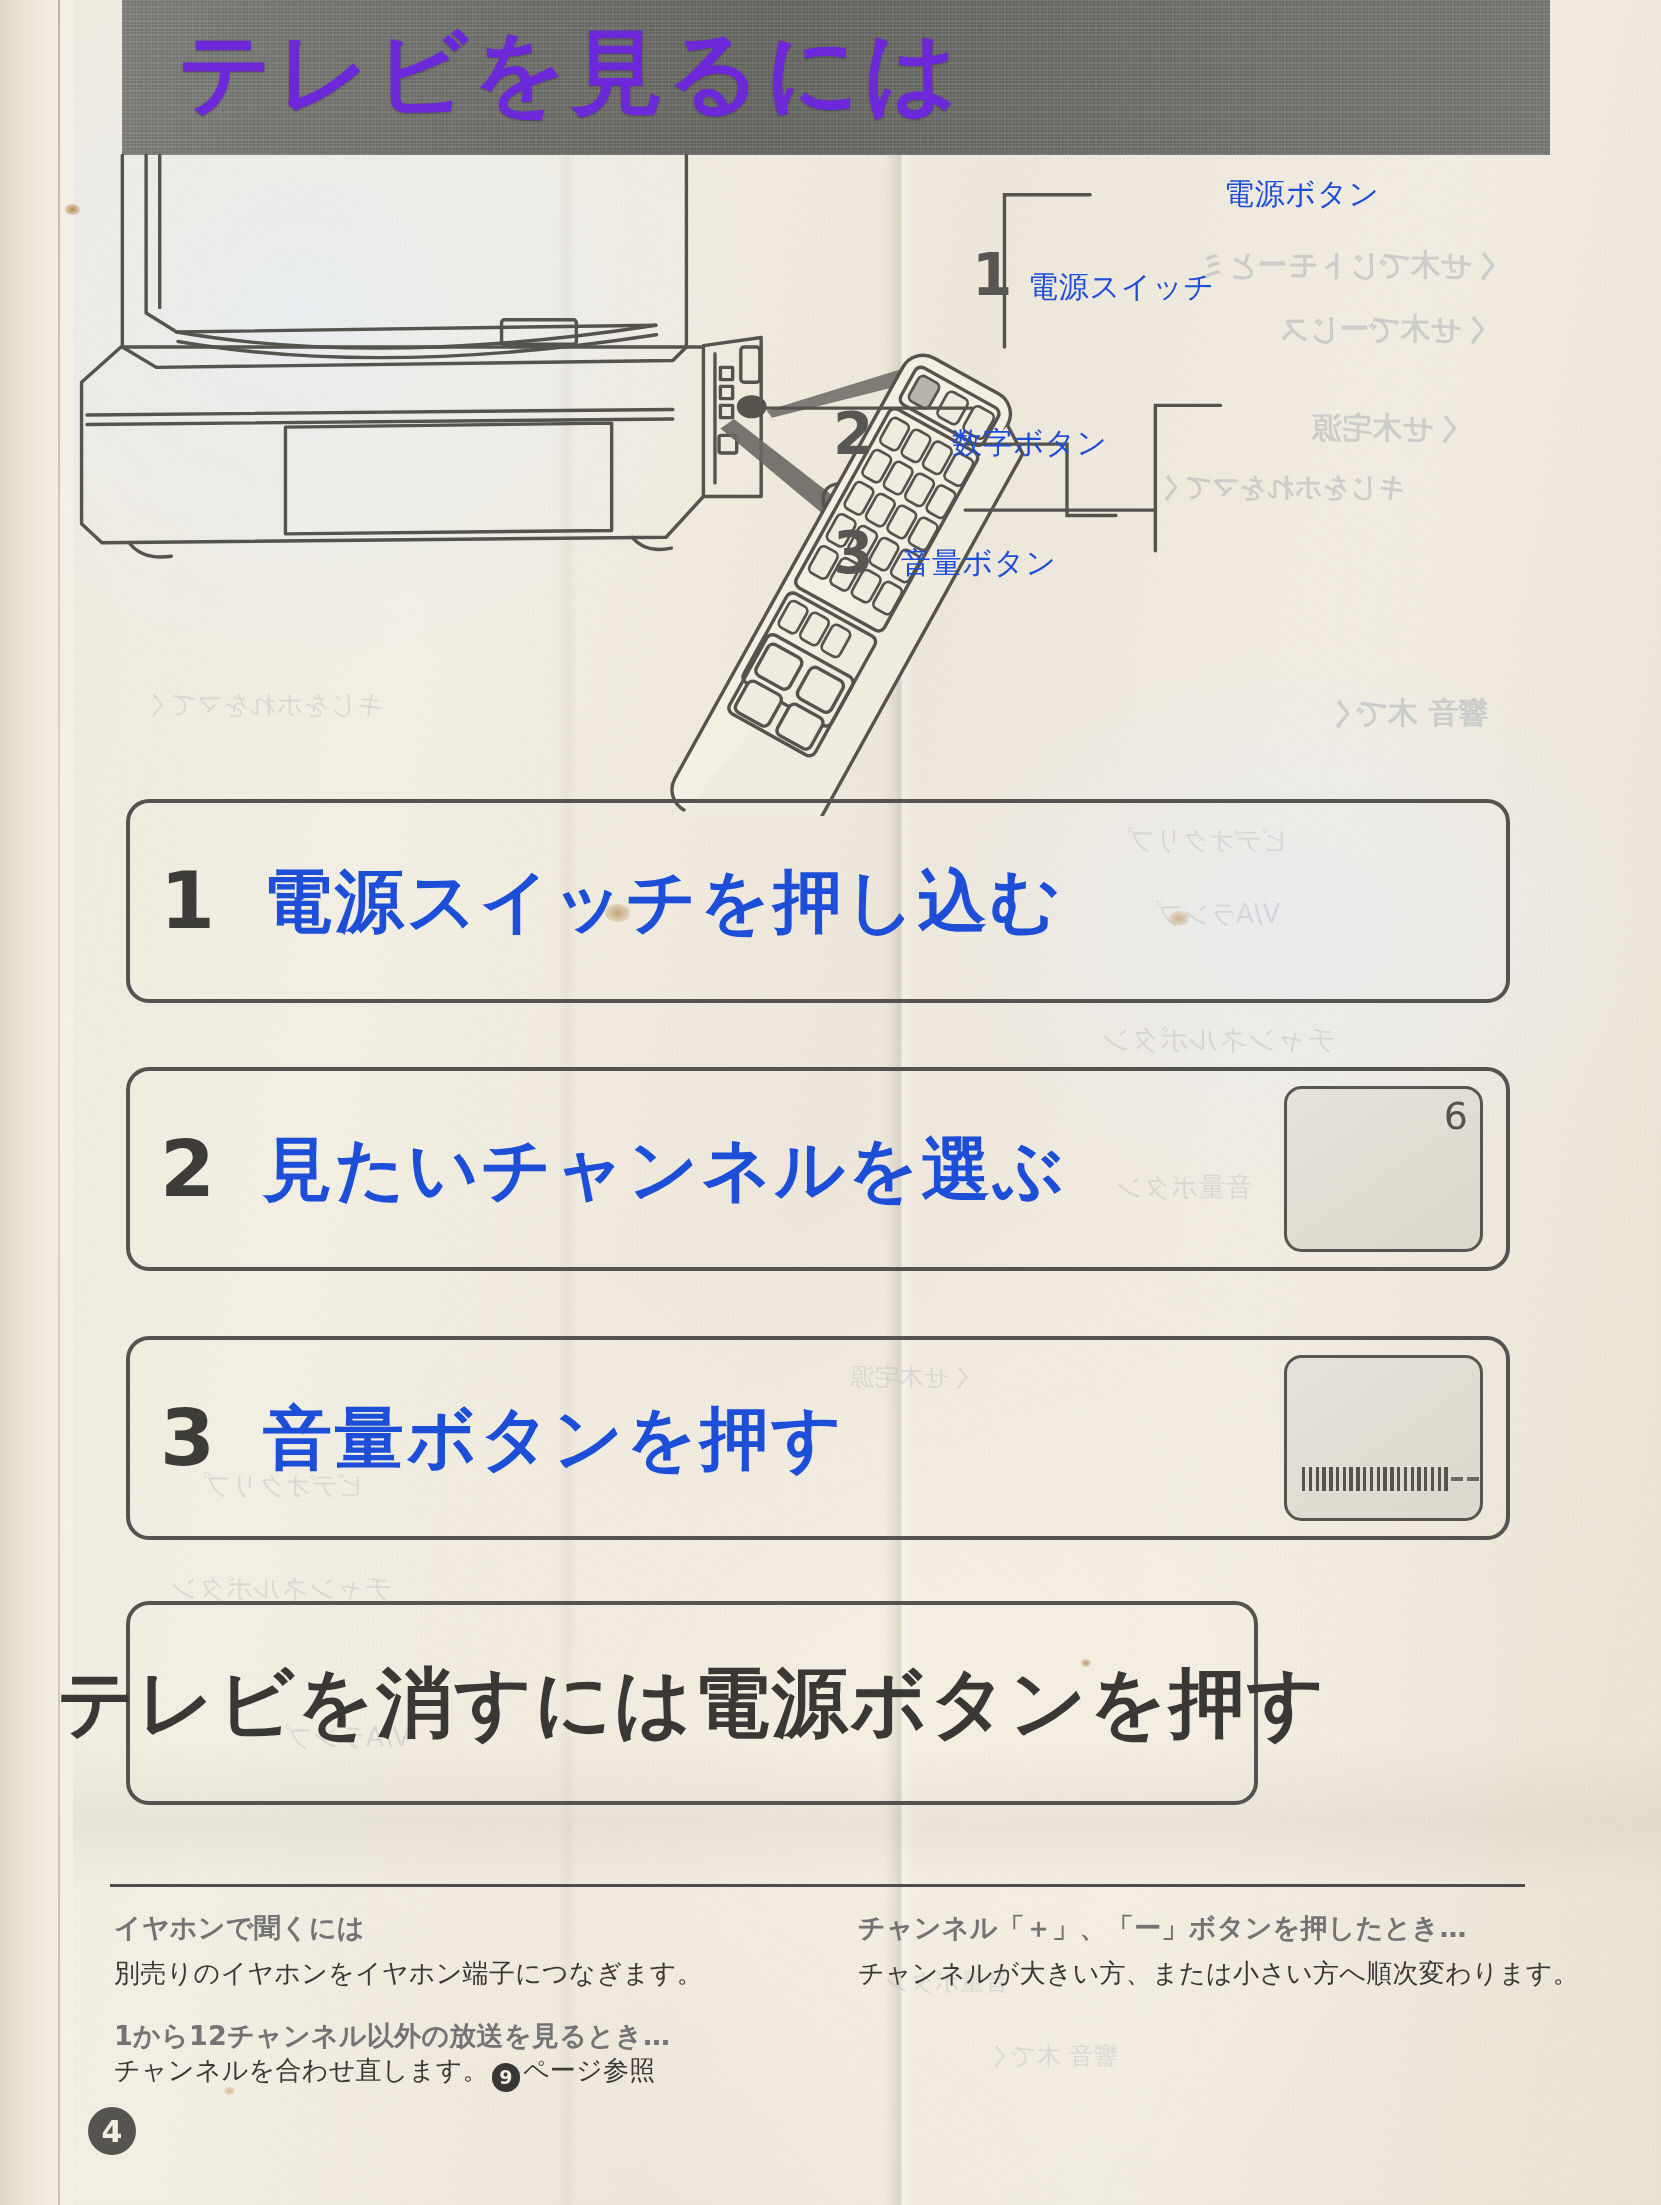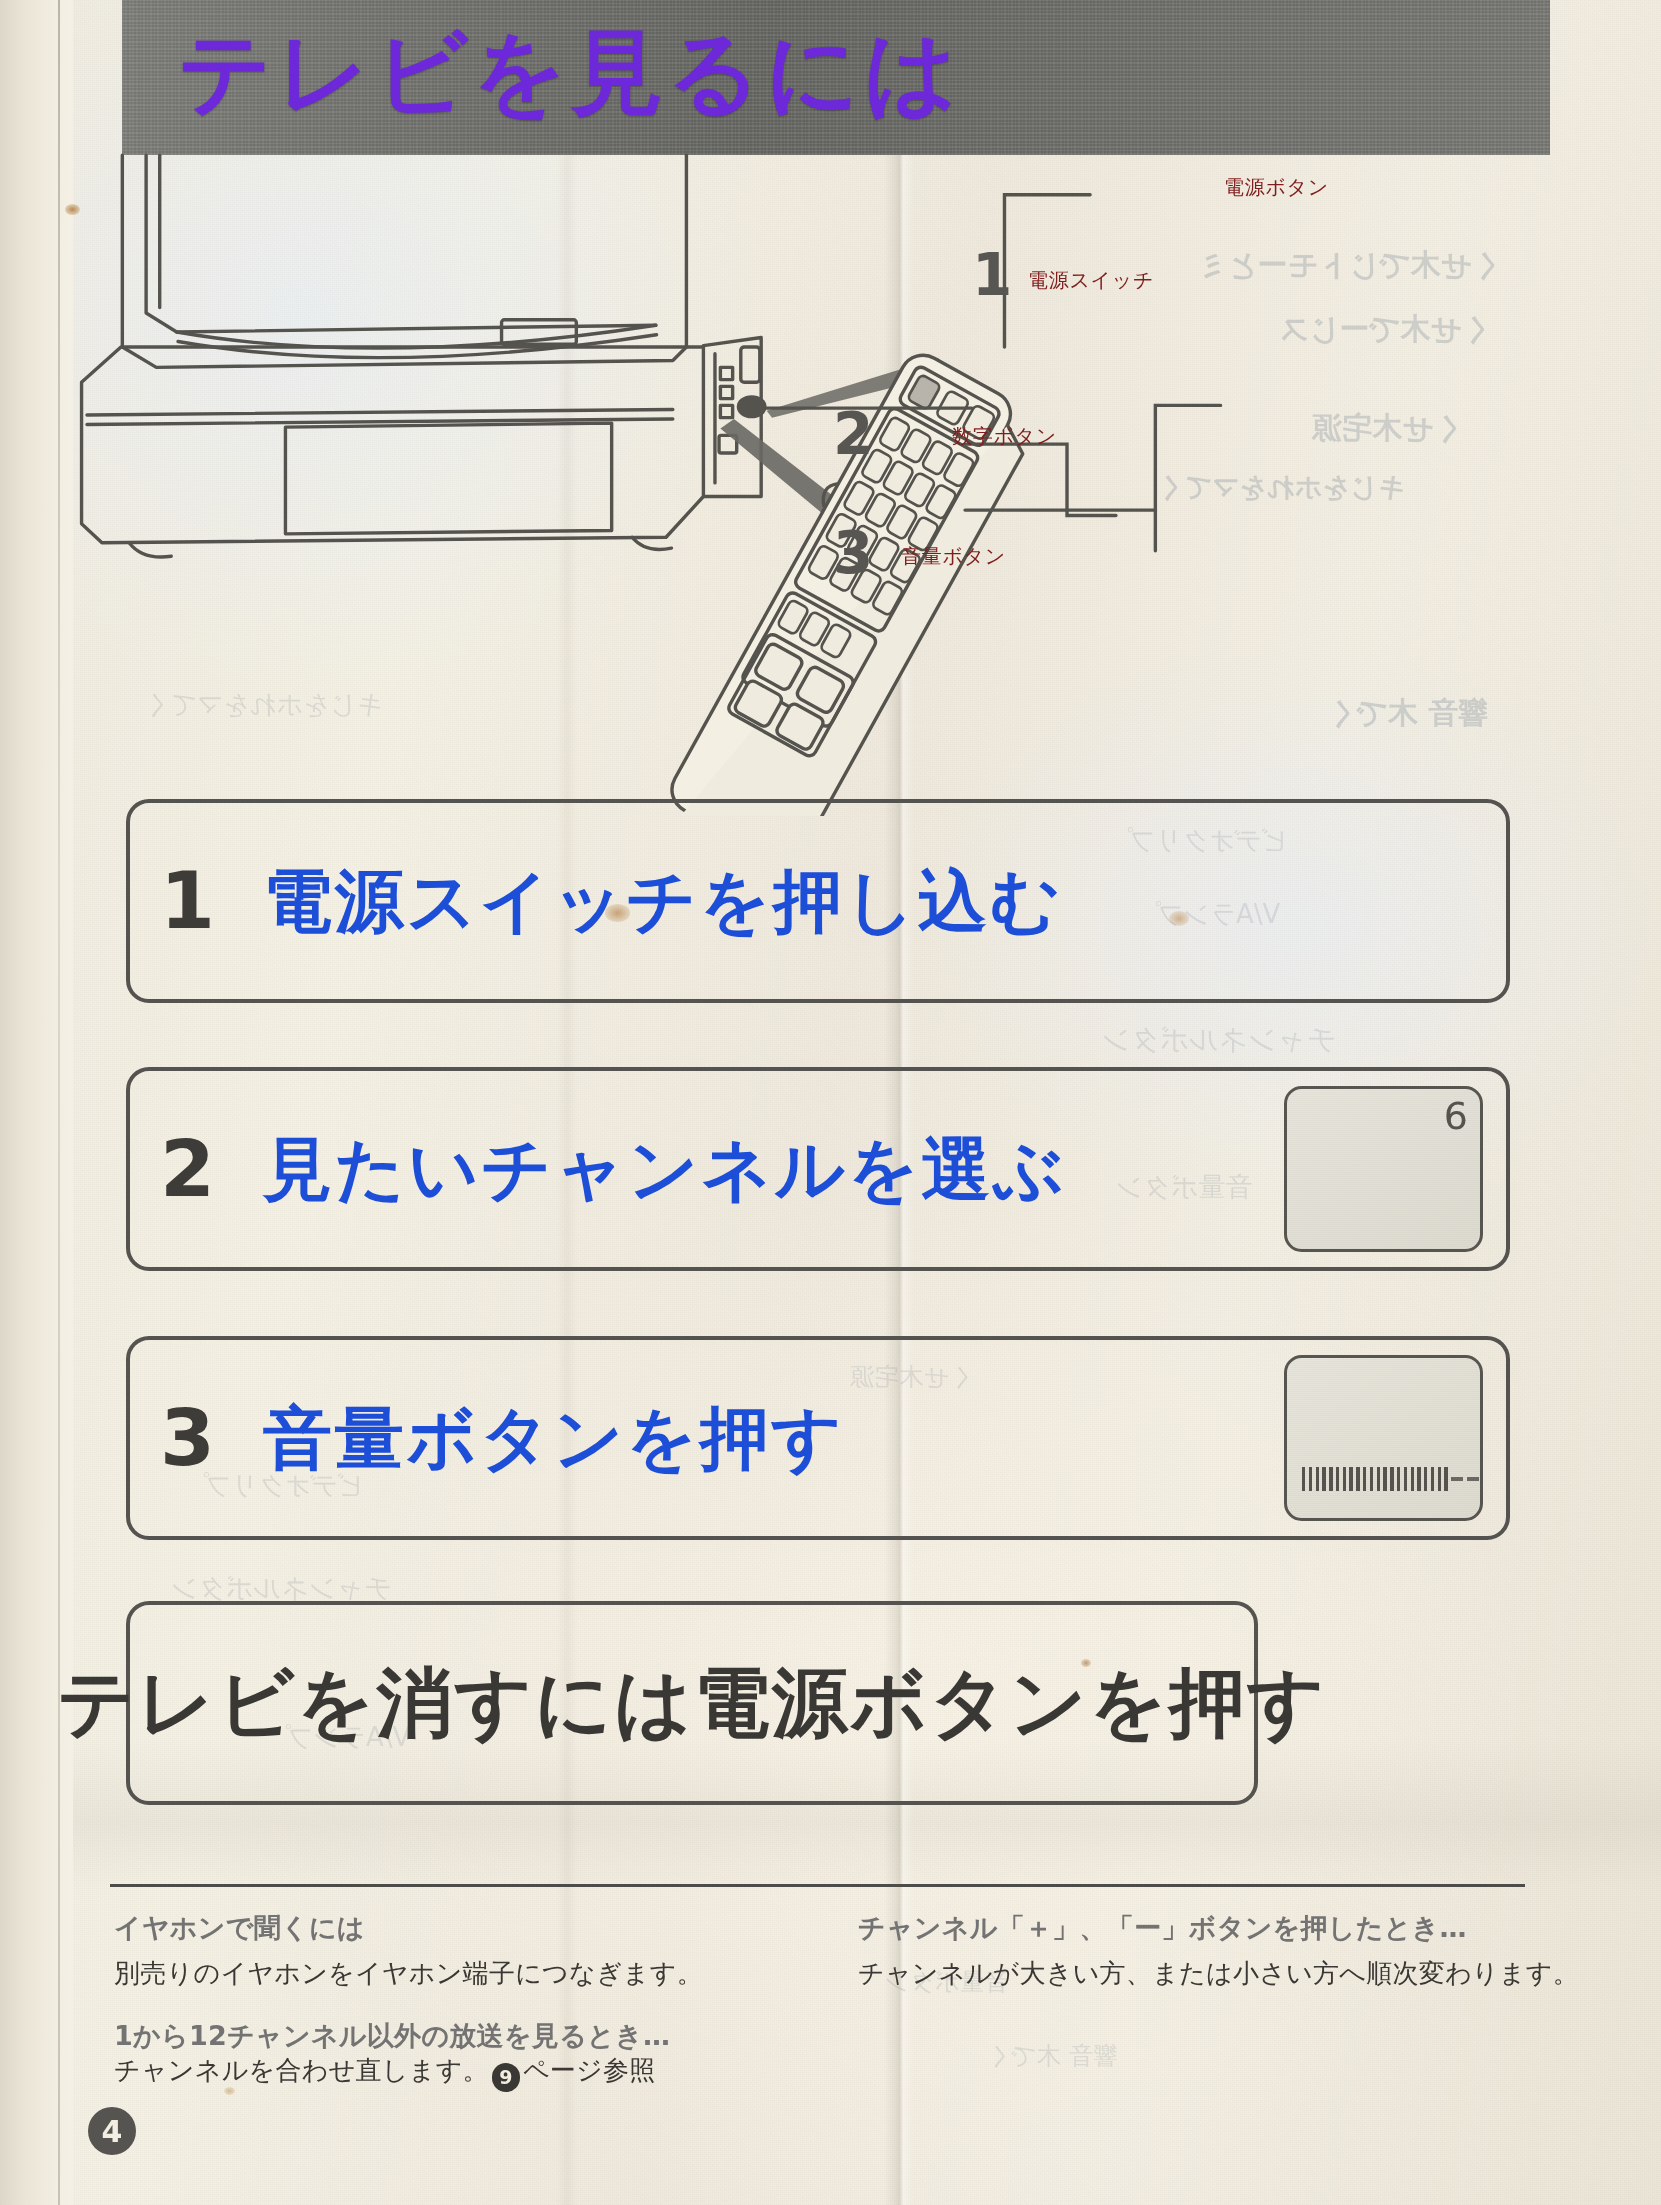--- a/index.html
+++ b/index.html
@@ -84,21 +84,21 @@
   .illo svg{display:block;}
 
   .callout{
     position:absolute;color:#4a4845;white-space:nowrap;
     font-family:"DejaVu Sans","Liberation Sans",sans-serif;
   }
   .callout-num{
     position:absolute;font-size:58px;font-weight:700;color:#585652;
     font-family:"DejaVu Sans","Liberation Sans",sans-serif;line-height:1;
   }
-  .callout-lbl{font-size:20px;font-weight:500;color:#7f1d1d;letter-spacing:0.7px;}
+  .callout-lbl{font-size:30px;font-weight:500;color:#1d4ed8;letter-spacing:0.7px;}
 
   
   .step{
     position:absolute;left:126px;width:1384px;
     border:4.1px solid #55534f;border-radius:23px;
     box-sizing:border-box;
     background:rgba(255,255,255,.02);
   }
   .step-num{
     position:absolute;left:30px;top:50%;transform:translateY(-50%);

